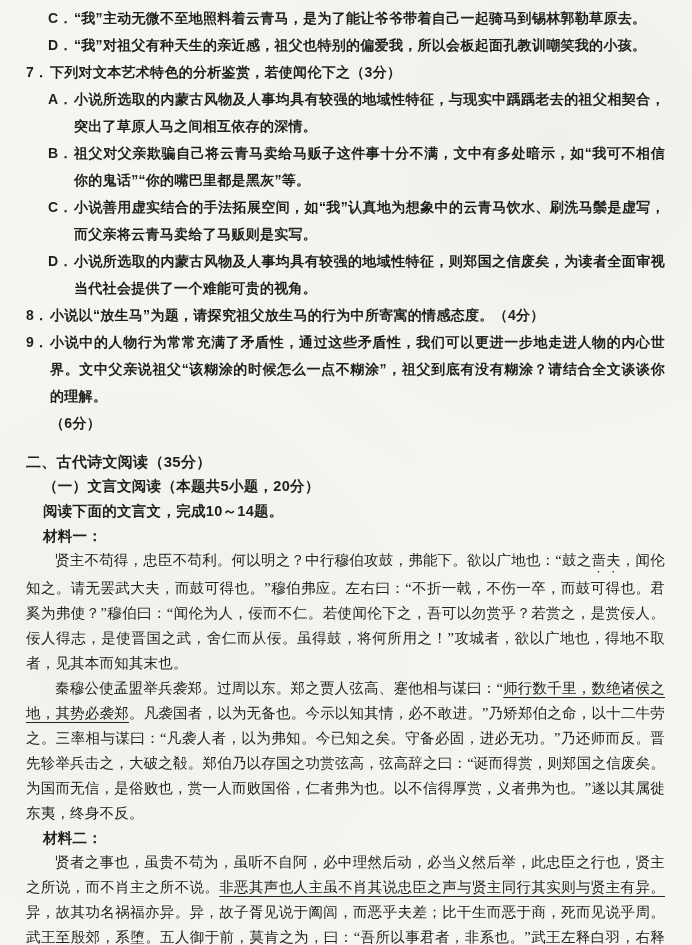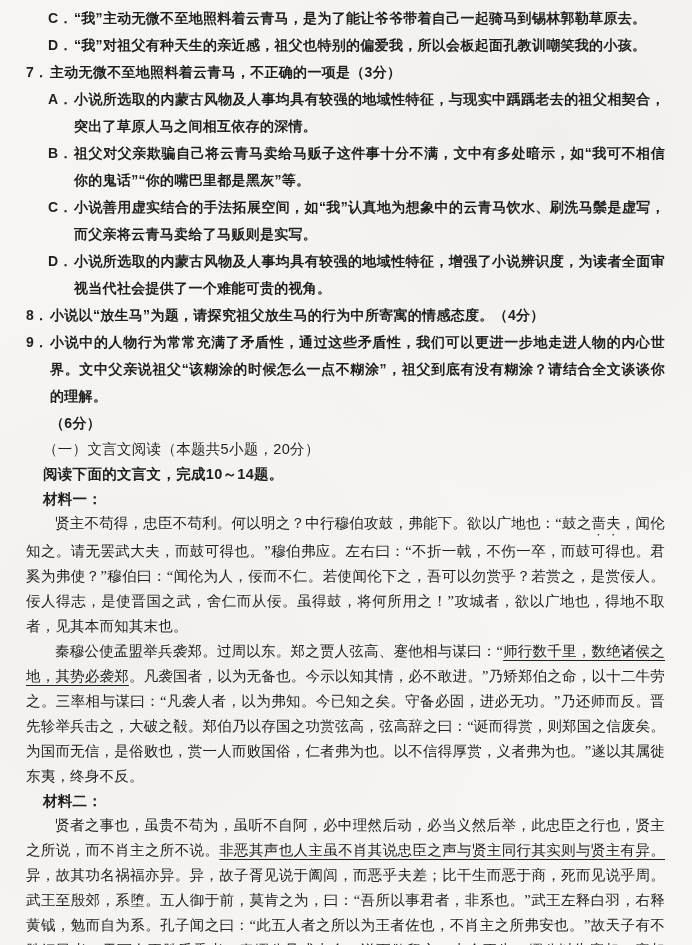--- a/index.html
+++ b/index.html
@@ -36,21 +36,21 @@
   .scoreline { margin-left: 24px; }
   
   .sec-heading {
     margin-top: 12px;
     font-weight: 700; font-size: 15px; line-height: 25px; letter-spacing: 0.3px;
   }
   .sub-heading, .instruction, .mat-label {
     margin-left: 17px;
     font-size: 14.5px; line-height: 25px; letter-spacing: 0.3px;
   }
-  .sub-heading { font-weight: 400; }
+  .sub-heading { font-weight: 700; }
   .instruction { font-weight: 600; }
   .mat-label { font-weight: 700; line-height: 24px; }
   
   .classical {
     font-family: "Liberation Serif", "DejaVu Serif", serif;
     font-size: 14.5px;
     line-height: 25px;
     text-align: justify;
     text-indent: 2em;
     letter-spacing: 0.2px;
@@ -87,52 +87,53 @@
       <span class="olabel">C．</span>
       <span class="otext">“我”主动无微不至地照料着云青马，是为了能让爷爷带着自己一起骑马到锡林郭勒草原去。</span>
     </div>
     <div class="option">
       <span class="olabel">D．</span>
       <span class="otext">“我”对祖父有种天生的亲近感，祖父也特别的偏爱我，所以会板起面孔教训嘲笑我的小孩。</span>
     </div>
 
     <div class="qrow">
       <span class="qnum">7．</span>
-      <span class="qtext">主动无微不至地照料着云青马，不正确的一项是（3分）</span>
+      <span class="qtext">下列对文本艺术特色的分析鉴赏，若使闻伦下之（3分）</span>
     </div>
     <div class="option">
       <span class="olabel">A．</span>
       <span class="otext">小说所选取的内蒙古风物及人事均具有较强的地域性特征，与现实中踽踽老去的祖父相契合，突出了草原人马之间相互依存的深情。</span>
     </div>
     <div class="option">
       <span class="olabel">B．</span>
       <span class="otext">祖父对父亲欺骗自己将云青马卖给马贩子这件事十分不满，文中有多处暗示，如“我可不相信你的鬼话”“你的嘴巴里都是黑灰”等。</span>
     </div>
     <div class="option">
       <span class="olabel">C．</span>
       <span class="otext">小说善用虚实结合的手法拓展空间，如“我”认真地为想象中的云青马饮水、刷洗马鬃是虚写，而父亲将云青马卖给了马贩则是实写。</span>
     </div>
     <div class="option">
       <span class="olabel">D．</span>
-      <span class="otext">小说所选取的内蒙古风物及人事均具有较强的地域性特征，增强了小说辨识度，为读者全面审视当代社会提供了一个难能可贵的视角。</span>
+      <span class="otext">小说所选取的内蒙古风物及人事均具有较强的地域性特征，则郑国之信废矣，为读者全面审视当代社会提供了一个难能可贵的视角。</span>
     </div>
 
     <div class="qrow">
       <span class="qnum">8．</span>
       <span class="qtext">小说以“放生马”为题，请探究祖父放生马的行为中所寄寓的情感态度。（4分）</span>
     </div>
 
     <div class="qrow">
       <span class="qnum">9．</span>
       <span class="qtext">小说中的人物行为常常充满了矛盾性，通过这些矛盾性，我们可以更进一步地走进人物的内心世界。文中父亲说祖父“该糊涂的时候怎么一点不糊涂”，祖父到底有没有糊涂？请结合全文谈谈你的理解。</span>
     </div>
     <div class="scoreline">（6分）</div>
 
   </div>
 
+  <div class="sec-heading">二、古代诗文阅读（35分）</div>
   <div class="sub-heading">（一）文言文阅读（本题共5小题，20分）</div>
   <div class="instruction">阅读下面的文言文，完成10～14题。</div>
 
   <div class="mat-label">材料一：</div>
   <p class="classical"><span>贤主不苟得，忠臣不苟利。何以明之？中行穆伯攻鼓，弗能下。欲以广地也：“鼓之</span><span class="em-dots">啬夫</span><span>，闻伦知之。请无罢武大夫，而鼓可得也。”穆伯弗应。左右曰：“不折一戟，不伤一卒，而鼓可得也。君奚为弗使？”穆伯曰：“闻伦为人，佞而不仁。若使闻伦下之，吾可以勿赏乎？若赏之，是赏佞人。佞人得志，是使晋国之武，舍仁而从佞。虽得鼓，将何所用之！”攻城者，欲以广地也，得地不取者，见其本而知其末也。</span></p>
   <p class="classical"><span>秦穆公使孟盟举兵袭郑。过周以东。郑之贾人弦高、蹇他相与谋曰：“</span><span class="u">师行数千里，数绝诸侯之地，其势必袭郑</span><span>。凡袭国者，以为无备也。今示以知其情，必不敢进。”乃矫郑伯之命，以十二牛劳之。三率相与谋曰：“凡袭人者，以为弗知。今已知之矣。守备必固，进必无功。”乃还师而反。晋先轸举兵击之，大破之殽。郑伯乃以存国之功赏弦高，弦高辞之曰：“诞而得赏，则郑国之信废矣。为国而无信，是俗败也，赏一人而败国俗，仁者弗为也。以不信得厚赏，义者弗为也。”遂以其属徙东夷，终身不反。</span></p>
 
   <div class="mat-label">材料二：</div>
   <p class="classical"><span>贤者之事也，虽贵不苟为，虽听不自阿，必中理然后动，必当义然后举，此忠臣之行也，贤主之所说，而不肖主之所不说。</span><span class="u">非恶其声也人主虽不肖其说忠臣之声与贤主同行其实则与贤主有异。</span><span>异，故其功名祸福亦异。异，故子胥见说于阖闾，而恶乎夫差；比干生而恶于商，死而见说乎周。武王至殷郊，系堕。五人御于前，莫肯之为，曰：“吾所以事君者，非系也。”武王左释白羽，右释黄钺，勉而自为系。孔子闻之曰：“此五人者之所以为王者佐也，不肖主之所弗安也。”故天子有不胜细民者，天下有不胜千乘者。秦缪公见戎由余，说而欲留之，由余不肯。缪公以告蹇叔。蹇叔曰：“君以告内史廖。”内史廖对曰：“戎人不达于五音与五味，君不若遗之。”缪公以女乐二八与良宰遗之。戎王喜，迷惑大乱，饮酒昼夜不休。</span></p>
 

